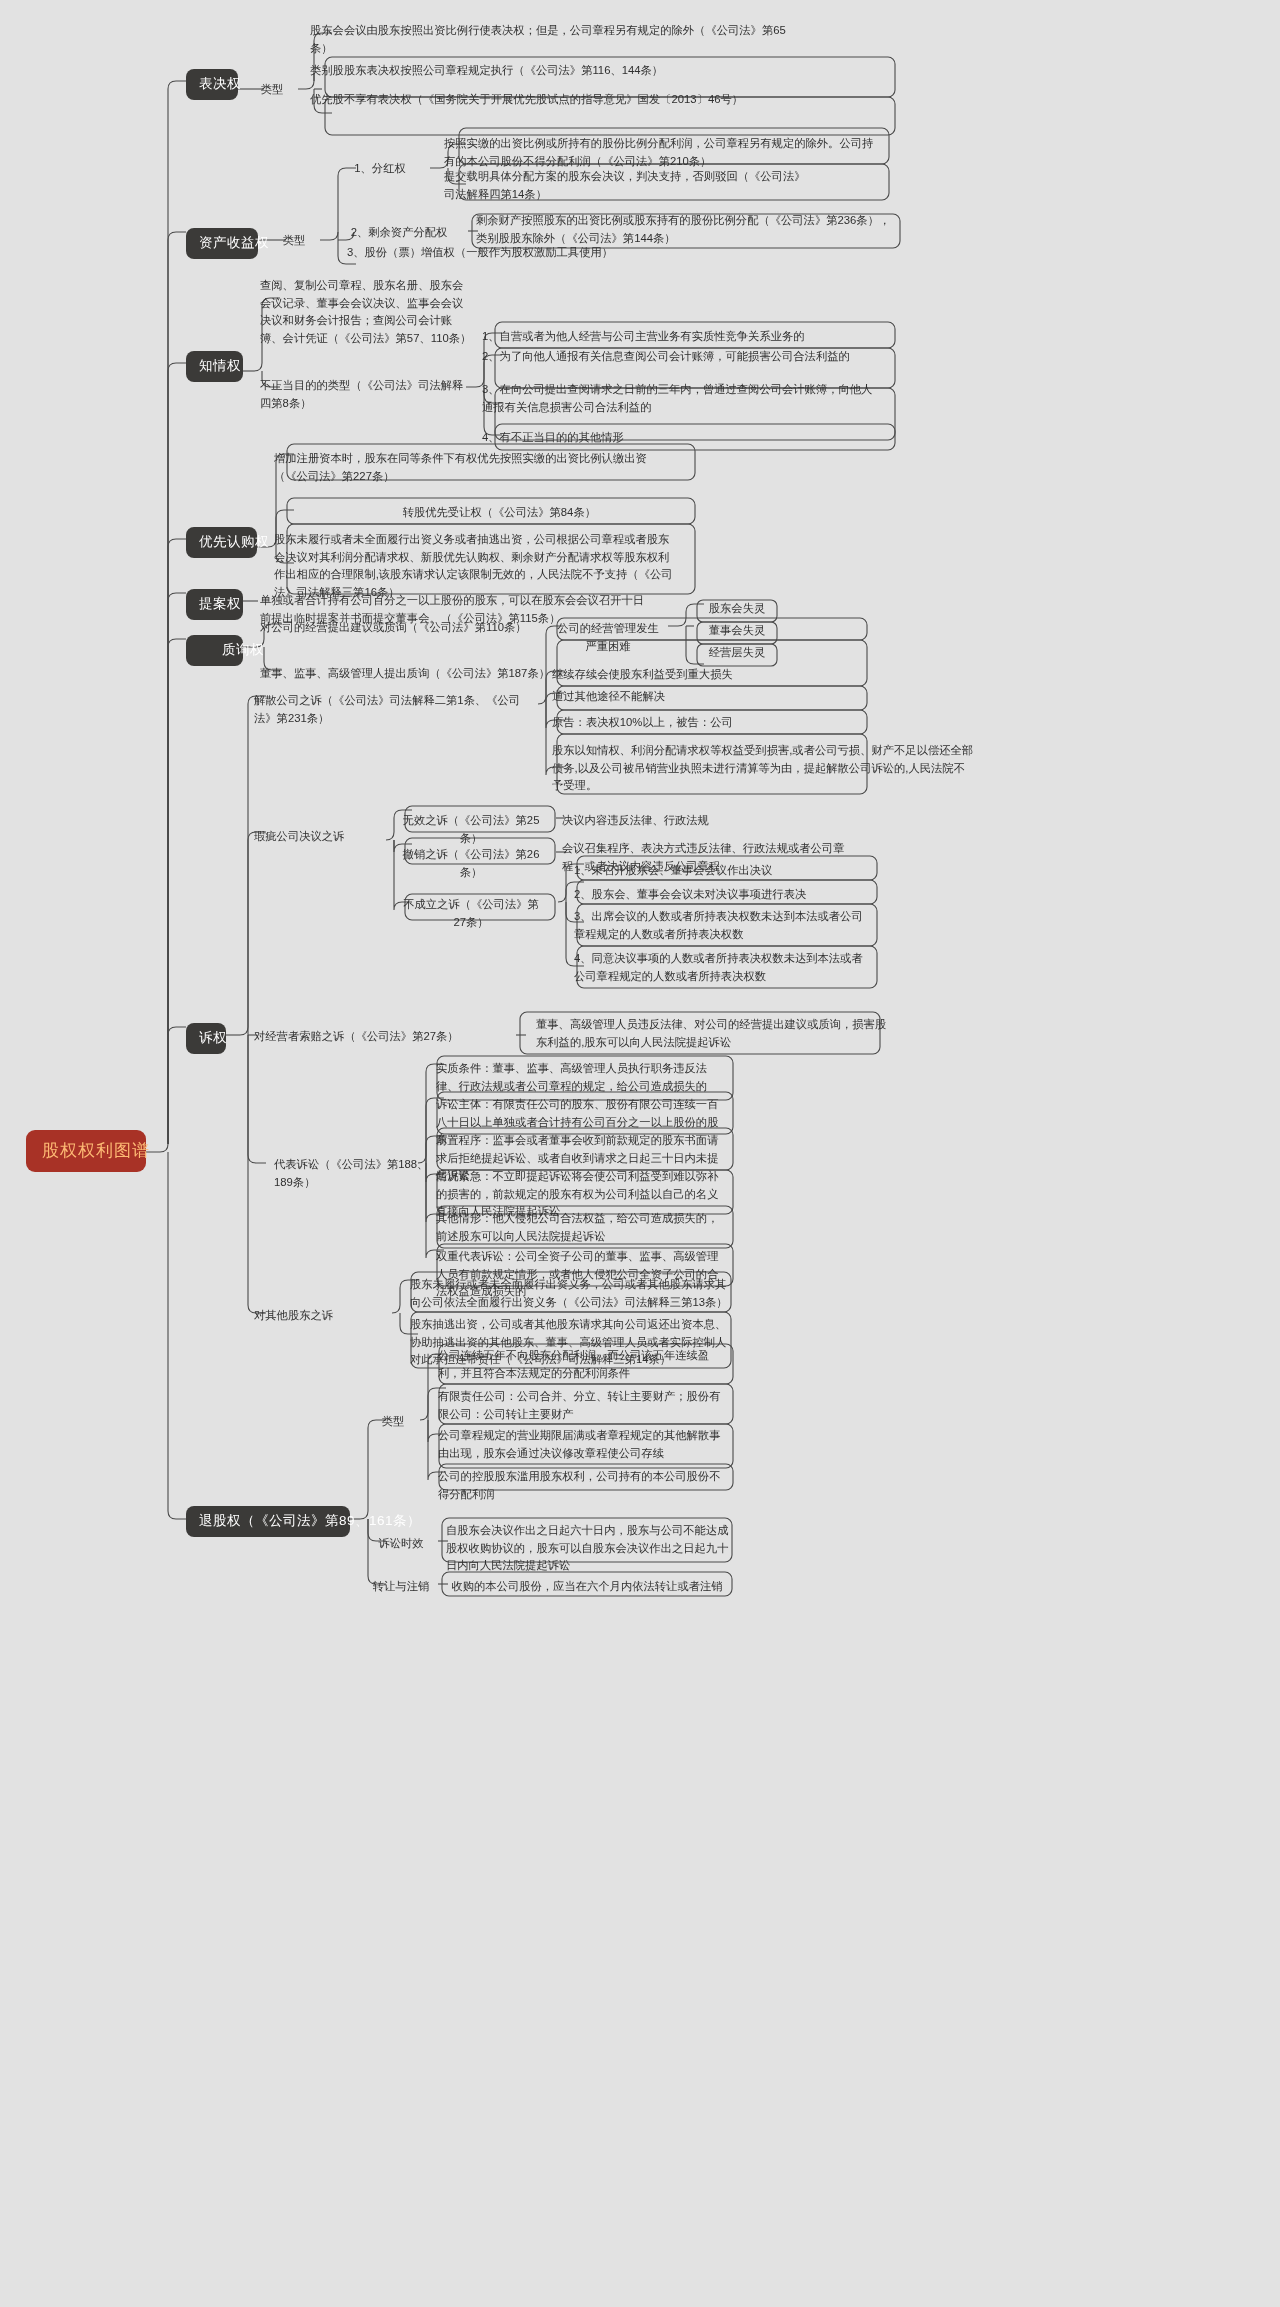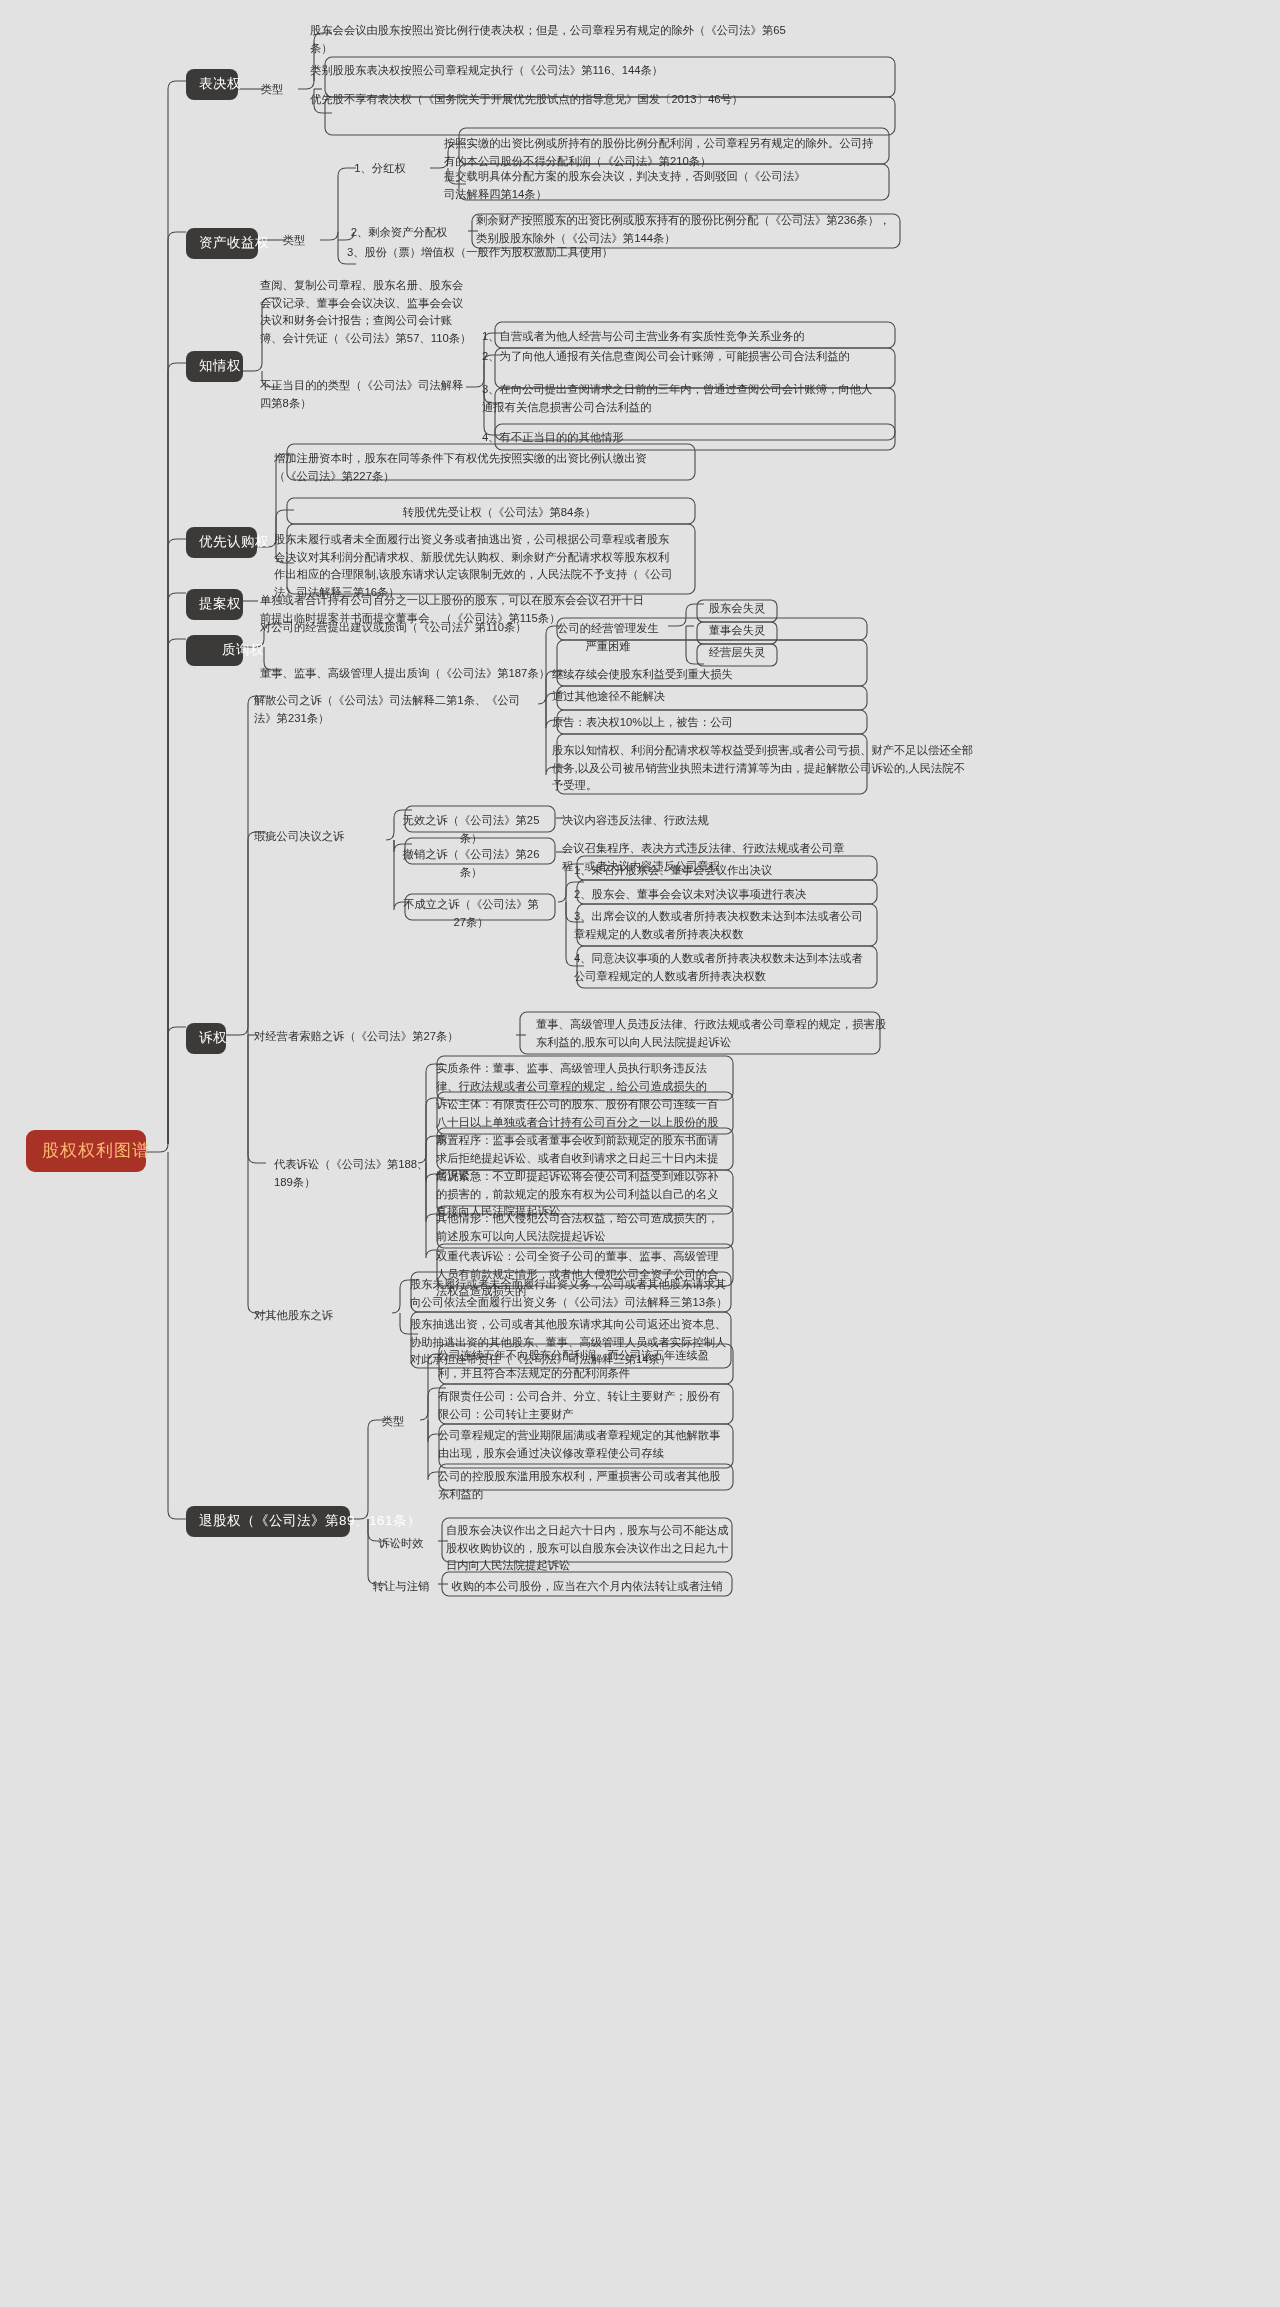--- a/index.html
+++ b/index.html
@@ -273,38 +273,38 @@
   <div class="node txt" style="left:558px; top:810px; width:300px;">决议内容违反法律、行政法规</div>
   <div class="node txt center" style="left:396px; top:844px; width:150px;">撤销之诉（《公司法》第26条）</div>
   <div class="node txt" style="left:558px; top:838px; width:300px;">会议召集程序、表决方式违反法律、行政法规或者公司章程，或者决议内容违反公司章程</div>
   <div class="node txt center" style="left:396px; top:894px; width:150px;">不成立之诉（《公司法》第27条）</div>
   <div class="node txt" style="left:570px; top:860px; width:300px;">1、未召开股东会、董事会会议作出决议</div>
   <div class="node txt" style="left:570px; top:884px; width:300px;">2、股东会、董事会会议未对决议事项进行表决</div>
   <div class="node txt" style="left:570px; top:906px; width:300px;">3、出席会议的人数或者所持表决权数未达到本法或者公司章程规定的人数或者所持表决权数</div>
   <div class="node txt" style="left:570px; top:948px; width:300px;">4、同意决议事项的人数或者所持表决权数未达到本法或者公司章程规定的人数或者所持表决权数</div>
 
   <div class="node txt" style="left:250px; top:1026px; width:266px;">对经营者索赔之诉（《公司法》第27条）</div>
-  <div class="node txt" style="left:532px; top:1014px; width:360px;">董事、高级管理人员违反法律、行政法规或者公司章程的规定，损害股东利益的,股东可以向人民法院提起诉讼</div>
+  <div class="node txt" style="left:532px; top:1014px; width:360px;">董事、高级管理人员违反法律、对公司的经营提出建议或质询，损害股东利益的,股东可以向人民法院提起诉讼</div>
 
   <div class="node txt" style="left:250px; top:1154px; width:168px;margin-left:20px;">代表诉讼（《公司法》第188、189条）</div>
   <div class="node txt" style="left:432px; top:1058px; width:300px;">实质条件：董事、监事、高级管理人员执行职务违反法律、行政法规或者公司章程的规定，给公司造成损失的</div>
   <div class="node txt" style="left:432px; top:1094px; width:300px;">诉讼主体：有限责任公司的股东、股份有限公司连续一百八十日以上单独或者合计持有公司百分之一以上股份的股东</div>
   <div class="node txt" style="left:432px; top:1130px; width:300px;">前置程序：监事会或者董事会收到前款规定的股东书面请求后拒绝提起诉讼、或者自收到请求之日起三十日内未提起诉讼</div>
   <div class="node txt" style="left:432px; top:1166px; width:300px;">情况紧急：不立即提起诉讼将会使公司利益受到难以弥补的损害的，前款规定的股东有权为公司利益以自己的名义直接向人民法院提起诉讼</div>
   <div class="node txt" style="left:432px; top:1208px; width:300px;">其他情形：他人侵犯公司合法权益，给公司造成损失的，前述股东可以向人民法院提起诉讼</div>
   <div class="node txt" style="left:432px; top:1246px; width:300px;">双重代表诉讼：公司全资子公司的董事、监事、高级管理人员有前款规定情形，或者他人侵犯公司全资子公司的合法权益造成损失的</div>
 
   <div class="node txt" style="left:250px; top:1305px; width:140px;">对其他股东之诉</div>
   <div class="node txt" style="left:406px; top:1274px; width:326px;">股东未履行或者未全面履行出资义务，公司或者其他股东请求其向公司依法全面履行出资义务（《公司法》司法解释三第13条）</div>
   <div class="node txt" style="left:406px; top:1314px; width:326px;">股东抽逃出资，公司或者其他股东请求其向公司返还出资本息、协助抽逃出资的其他股东、董事、高级管理人员或者实际控制人对此承担连带责任（《公司法》司法解释三第14条）</div>
 
   <div class="node lvl1" style="left:186px; top:1506px; width:164px;">退股权（《公司法》第89、161条）</div>
   <div class="node txt center" style="left:366px; top:1411px; width:54px;">类型</div>
   <div class="node txt" style="left:434px; top:1345px; width:300px;">公司连续五年不向股东分配利润，而公司该五年连续盈利，并且符合本法规定的分配利润条件</div>
   <div class="node txt" style="left:434px; top:1386px; width:300px;">有限责任公司：公司合并、分立、转让主要财产；股份有限公司：公司转让主要财产</div>
   <div class="node txt" style="left:434px; top:1425px; width:300px;">公司章程规定的营业期限届满或者章程规定的其他解散事由出现，股东会通过决议修改章程使公司存续</div>
-  <div class="node txt" style="left:434px; top:1466px; width:300px;">公司的控股股东滥用股东权利，严重损害公司或者其他股东利益的</div>
+  <div class="node txt" style="left:434px; top:1466px; width:300px;">公司的控股股东滥用股东权利，公司持有的本公司股份不得分配利润</div>
   <div class="node txt center" style="left:366px; top:1533px; width:70px;">诉讼时效</div>
   <div class="node txt" style="left:442px; top:1520px; width:296px;">自股东会决议作出之日起六十日内，股东与公司不能达成股权收购协议的，股东可以自股东会决议作出之日起九十日内向人民法院提起诉讼</div>
   <div class="node txt center" style="left:366px; top:1576px; width:70px;">转让与注销</div>
   <div class="node txt center" style="left:442px; top:1576px; width:290px;">收购的本公司股份，应当在六个月内依法转让或者注销</div>
 
 </div>
 
 </body></html>

